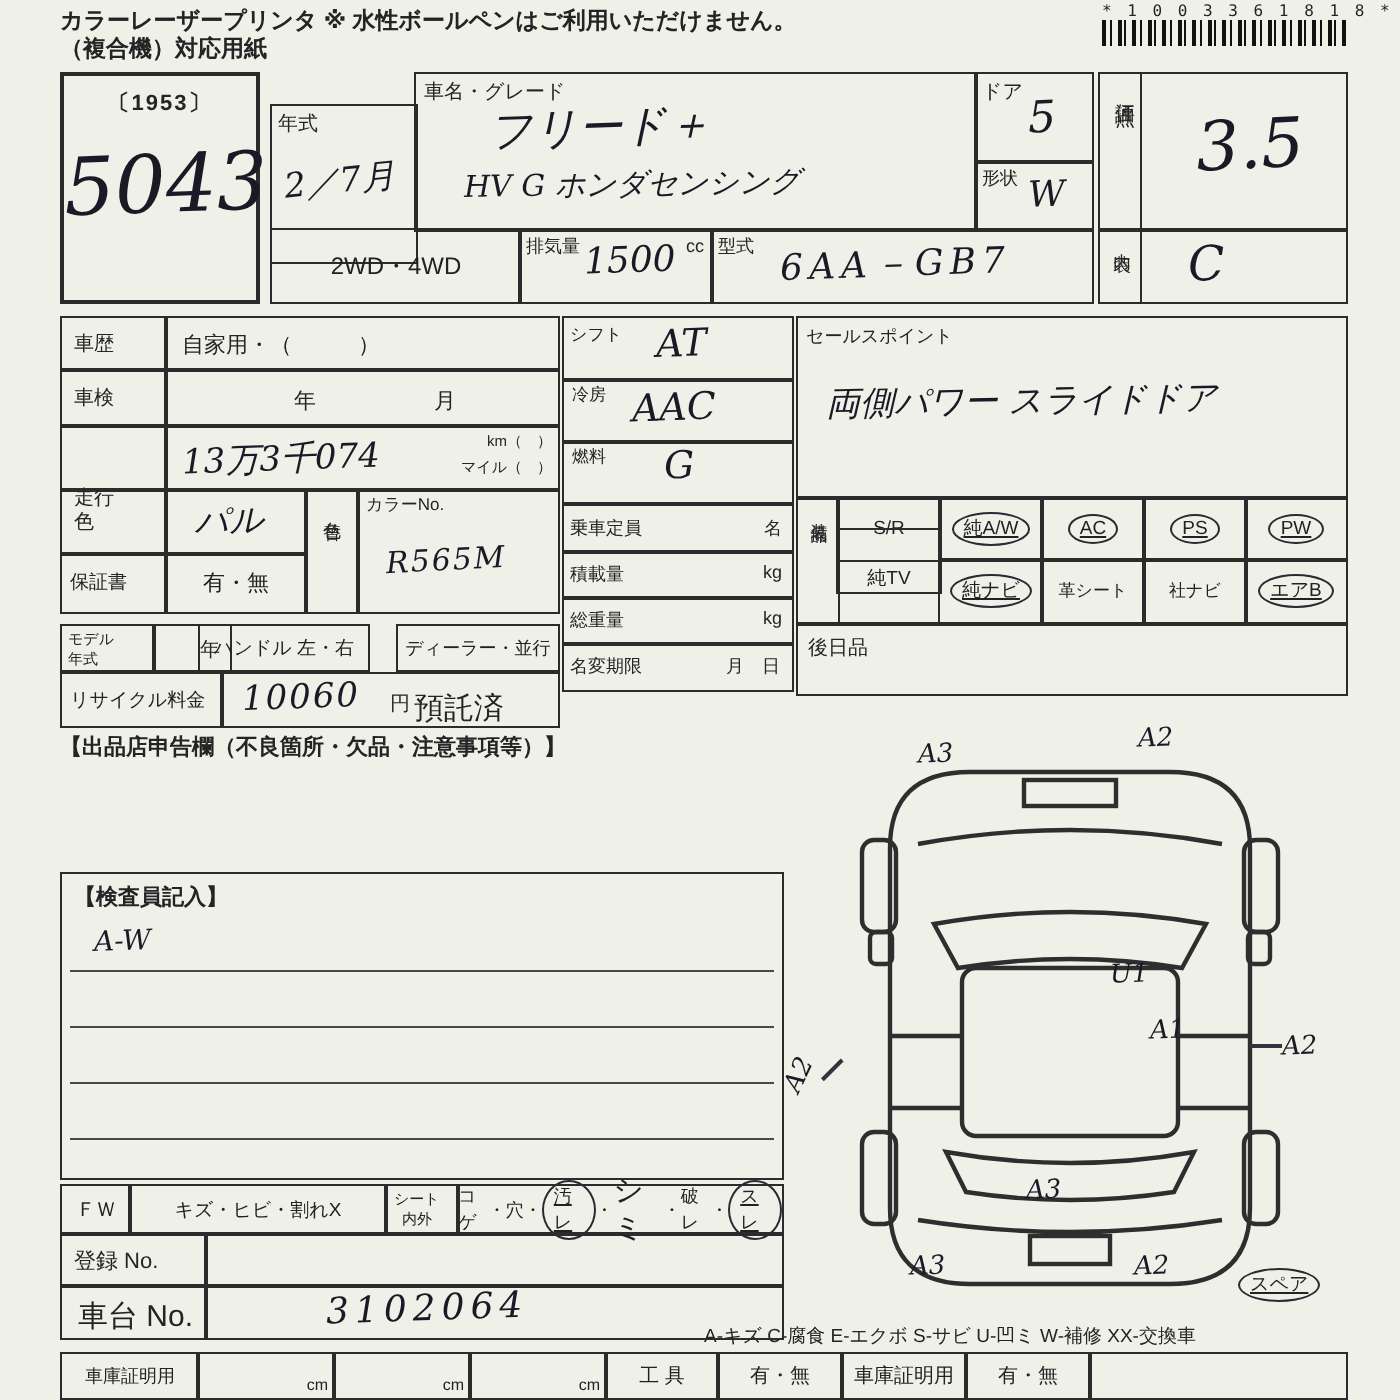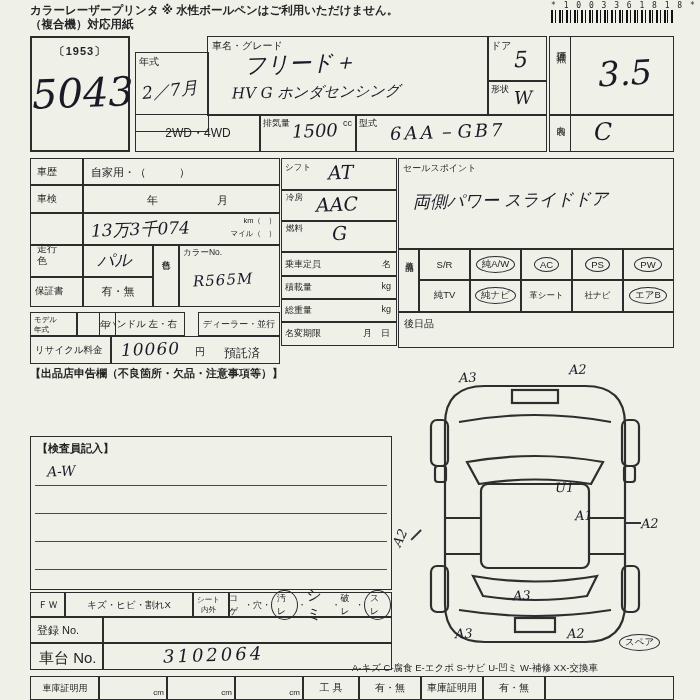--- a/index.html
+++ b/index.html
@@ -5,21 +5,21 @@
   html,body{margin:0;padding:0;}
   body{width:700px;height:700px;background:#dfe1d8;font-family:"Liberation Sans","DejaVu Sans",sans-serif;color:#222;}
   #sheet{position:relative;width:700px;height:700px;background:#eff1e9;overflow:hidden;}
   .abs{position:absolute;}
   .cell{position:absolute;border:1.5px solid #2c2c2c;}
   .thin{border-width:1px;}
   .lbl{position:absolute;color:#242424;white-space:nowrap;}
   .hw{position:absolute;font-family:"DejaVu Serif","Liberation Serif",serif;font-style:italic;font-weight:500;color:#1a1a26;transform:rotate(-2deg);white-space:nowrap;}
   .vert{writing-mode:vertical-rl;text-orientation:upright;letter-spacing:1px;}
   .stack{display:inline-block;word-break:break-all;line-height:1.3;}
-  .circled{border:1.5px solid #2a2a33;border-radius:50%;padding:1px 5px;}
+  .circled{border:1.5px solid #2a2a33;border-radius:50%;padding:1px 5px;text-decoration:underline;}
   .rule{position:absolute;left:4px;right:4px;border-top:1.2px solid #4a4a4a;}
   .center{display:flex;align-items:center;justify-content:center;}
   .barcode{background:repeating-linear-gradient(90deg,#111 0 2px,#eff1e9 2px 4px,#111 4px 5px,#eff1e9 5px 8px,#111 8px 10px,#eff1e9 10px 11px,#111 11px 12px,#eff1e9 12px 15px);}
   .dash{position:absolute;height:1.6px;background:#33333d;}
   .eq span{font-size:9.5px;}
 </style>
 </head>
 <body>
 
 <div id="sheet">
@@ -133,21 +133,21 @@
   <div class="cell thin center" style="left:198px;top:312px;width:80px;height:22px;">
     <span style="font-size:9px;">ディーラー・並行</span>
   </div>
 
   <div class="cell" style="left:30px;top:336px;width:80px;height:26px;">
     <span class="lbl" style="left:4px;top:7px;font-size:9.5px;">リサイクル料金</span>
   </div>
   <div class="cell" style="left:110px;top:336px;width:168px;height:26px;">
     <span class="hw" style="left:10px;top:2px;font-size:17px;letter-spacing:1px;">10060</span>
     <span class="lbl" style="left:84px;top:8px;font-size:10px;">円</span>
-    <span class="lbl" style="left:113px;top:8px;font-size:12px;">預託済</span>
+    <span class="lbl" style="left:96px;top:8px;font-size:15px;">預託済</span>
   </div>
 
   <div class="lbl" style="left:30px;top:366px;font-size:11px;font-weight:600;">【出品店申告欄（不良箇所・欠品・注意事項等）】</div>
 
   <div class="cell" style="left:30px;top:436px;width:360px;height:152px;">
     <span class="lbl" style="left:6px;top:4px;font-size:11px;font-weight:600;">【検査員記入】</span>
     <span class="hw" style="left:16px;top:26px;font-size:14px;">A-W</span>
     <div class="rule" style="top:48px;"></div>
     <div class="rule" style="top:76px;"></div>
     <div class="rule" style="top:104px;"></div>
@@ -202,21 +202,21 @@
     </div>
   <div class="cell thin center eq" style="left:520px;top:248px;width:51px;height:31px;">
       <span class="circled">AC</span>
     </div>
   <div class="cell thin center eq" style="left:571px;top:248px;width:51px;height:31px;">
       <span class="circled">PS</span>
     </div>
   <div class="cell thin center eq" style="left:622px;top:248px;width:50px;height:31px;">
       <span class="circled">PW</span>
     </div>
-  <div class="cell thin center eq" style="left:418px;top:279px;width:51px;height:31px;">
+  <div class="cell thin center eq" style="left:418px;top:264px;width:51px;height:31px;align-items:flex-end;">
       <span>純TV</span>
     </div>
   <div class="cell thin center eq" style="left:469px;top:279px;width:51px;height:31px;">
       <span class="circled">純ナビ</span>
     </div>
   <div class="cell thin center eq" style="left:520px;top:279px;width:51px;height:31px;">
       <span style="font-size:8.5px;">革シート</span>
     </div>
   <div class="cell thin center eq" style="left:571px;top:279px;width:51px;height:31px;">
       <span style="font-size:8.5px;">社ナビ</span>

